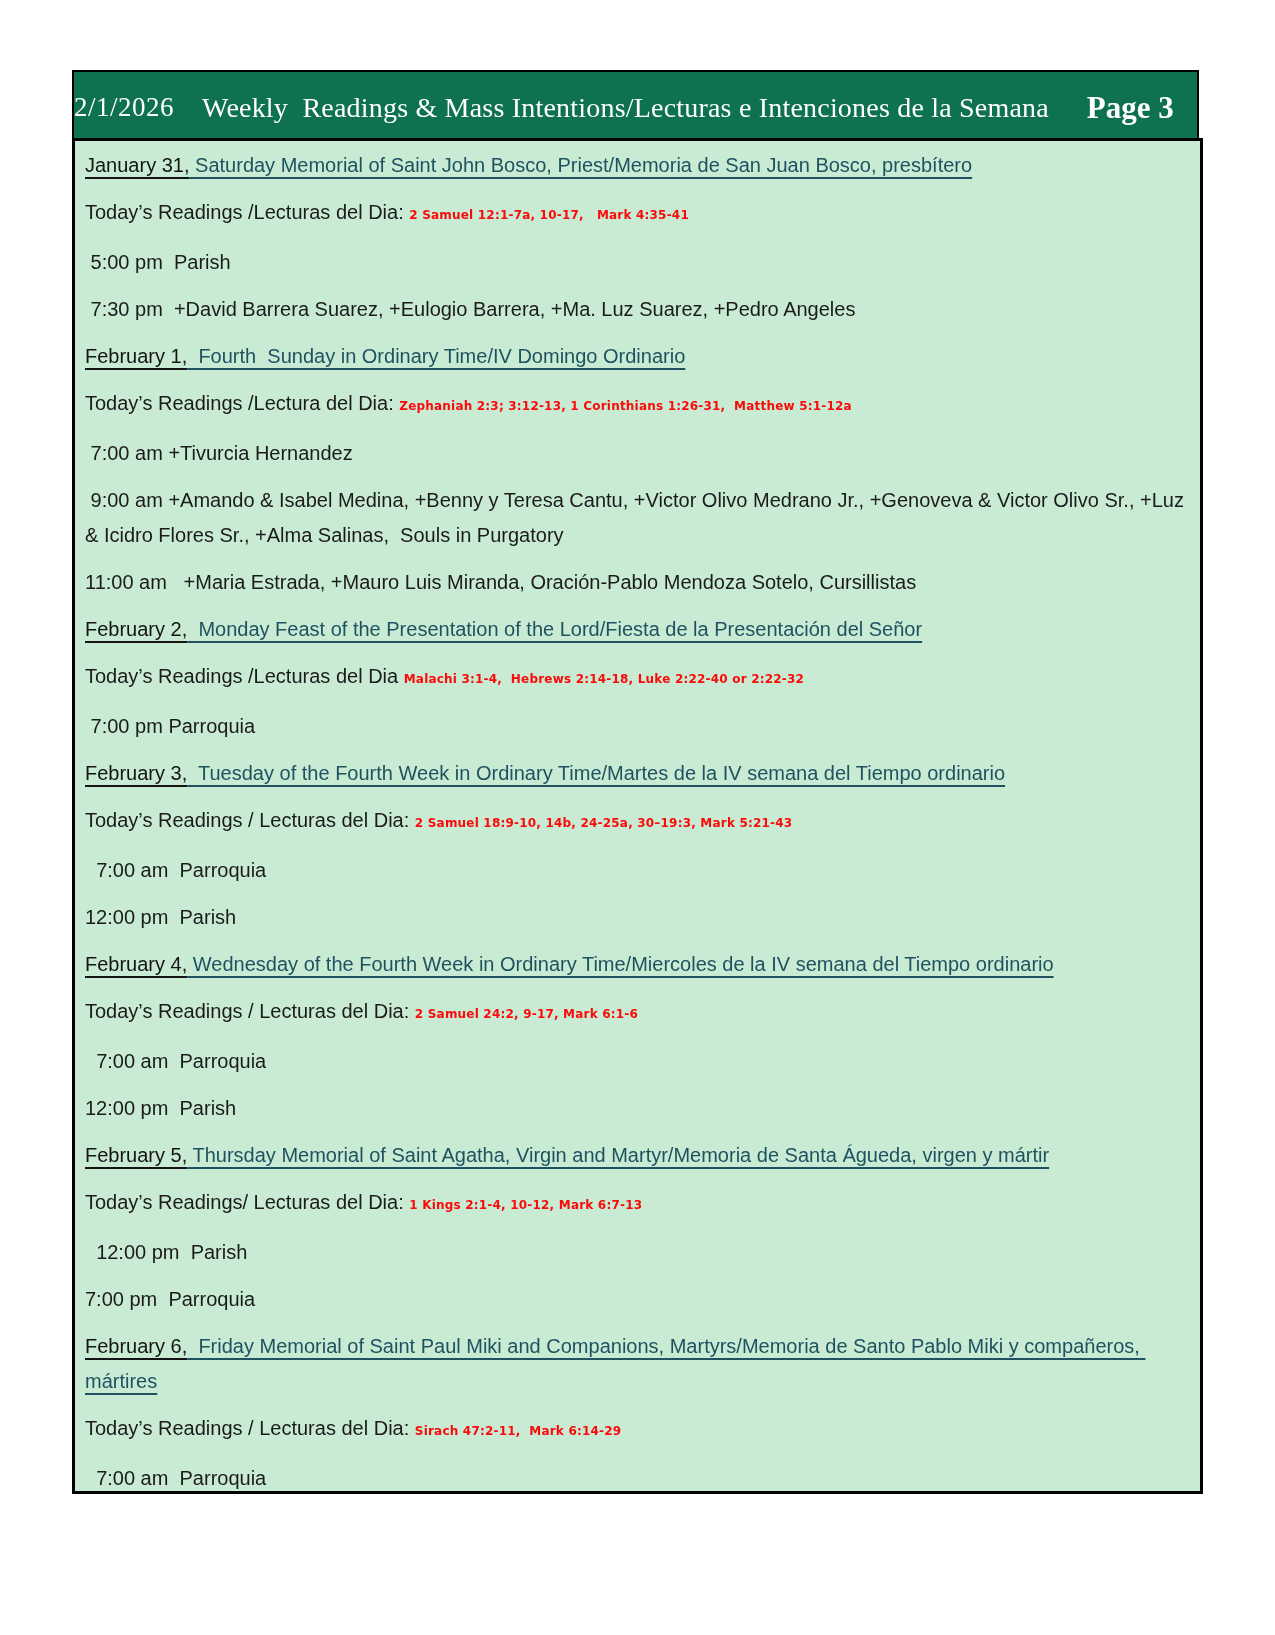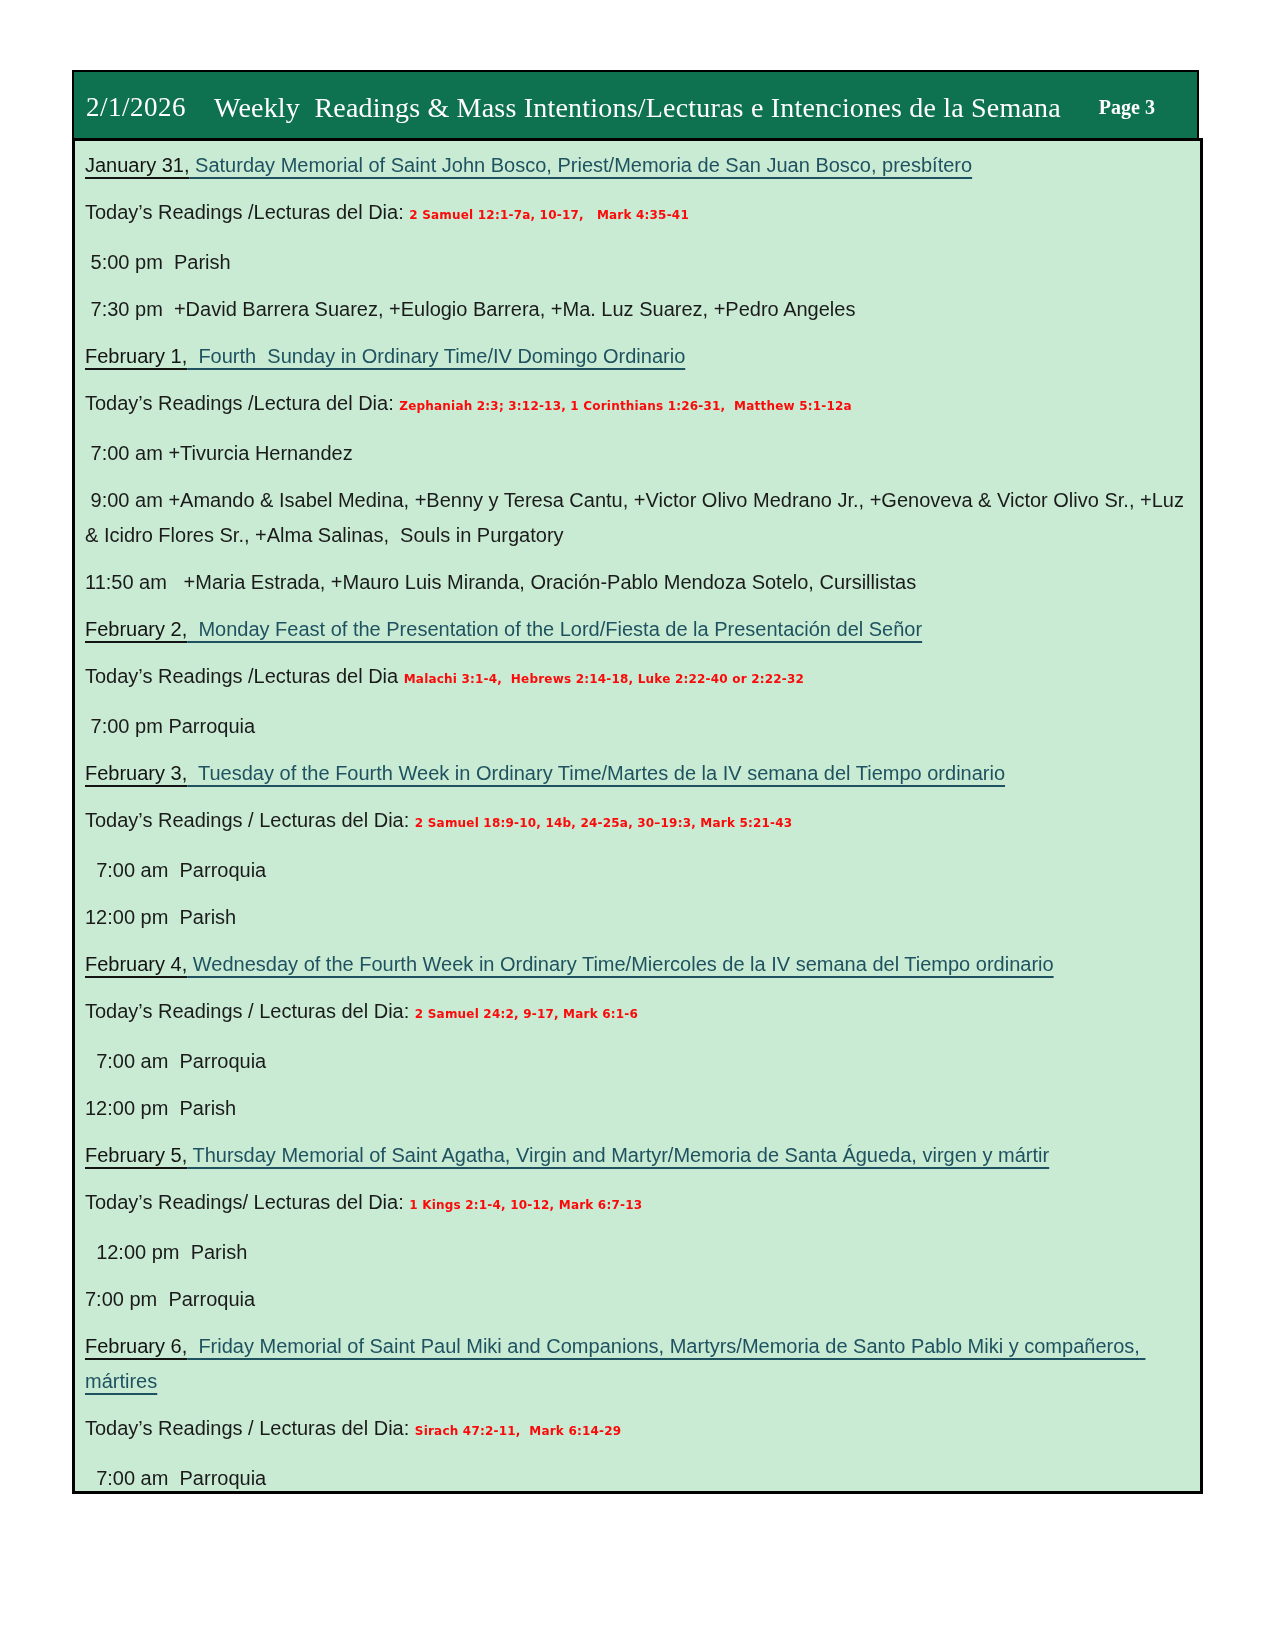--- a/index.html
+++ b/index.html
@@ -26,35 +26,34 @@
     top: 70px;
     width: 1127px;
     height: 75px;
     box-sizing: border-box;
     background: var(--header-bg);
     border: 2px solid #000000;
     color: var(--header-fg);
     font-family: "Liberation Serif", serif;
     display: flex;
     align-items: center;
-    padding-left: 12px;
     white-space: pre;
   }
   .header-date {
     font-size: 27px;
     letter-spacing: 0.5px;
   }
   .header-title {
     font-size: 28px;
     margin-left: 28px;
     letter-spacing: 0.2px;
     text-align: center;
   }
   .header-page {
-    font-size: 20px;
+    font-size: 31px;
     margin-left: 38px;
     font-weight: 600;
   }
   .content-box {
     position: absolute;
     left: 72px;
     top: 138px;
     width: 1131px;
     height: 1356px;
     box-sizing: border-box;
@@ -110,21 +109,21 @@
     <p class="readings-line"><span class="readings-label">Today’s Readings /Lecturas del Dia: </span><span class="readings-refs">2 Samuel 12:1-7a, 10-17,   Mark 4:35-41</span></p>
     <p class="mass-line"> 5:00 pm  Parish</p>
           <p class="mass-line"> 7:30 pm  +David Barrera Suarez, +Eulogio Barrera, +Ma. Luz Suarez, +Pedro Angeles</p>
   </div>
 
   <div class="section">
     <p class="day-heading"><span class="date-part">February 1,</span><span class="title-part">  Fourth  Sunday in Ordinary Time/IV Domingo Ordinario</span></p>
     <p class="readings-line"><span class="readings-label">Today’s Readings /Lectura del Dia: </span><span class="readings-refs">Zephaniah 2:3; 3:12-13, 1 Corinthians 1:26-31,  Matthew 5:1-12a</span></p>
     <p class="mass-line"> 7:00 am +Tivurcia Hernandez</p>
           <p class="mass-line"> 9:00 am +Amando &amp; Isabel Medina, +Benny y Teresa Cantu, +Victor Olivo Medrano Jr., +Genoveva &amp; Victor Olivo Sr., +Luz &amp; Icidro Flores Sr., +Alma Salinas,  Souls in Purgatory</p>
-          <p class="mass-line">11:50 am   +Maria Estrada, +Mauro Luis Miranda, Oración-Pablo Mendoza Sotelo, Cursillistas</p>
+          <p class="mass-line">11:00 am   +Maria Estrada, +Mauro Luis Miranda, Oración-Pablo Mendoza Sotelo, Cursillistas</p>
   </div>
 
   <div class="section">
     <p class="day-heading"><span class="date-part">February 2,</span><span class="title-part">  Monday Feast of the Presentation of the Lord/Fiesta de la Presentación del Señor</span></p>
     <p class="readings-line"><span class="readings-label">Today’s Readings /Lecturas del Dia </span><span class="readings-refs">Malachi 3:1-4,  Hebrews 2:14-18, Luke 2:22-40 or 2:22-32</span></p>
     <p class="mass-line"> 7:00 pm Parroquia</p>
   </div>
 
   <div class="section">
     <p class="day-heading"><span class="date-part">February 3,</span><span class="title-part">  Tuesday of the Fourth Week in Ordinary Time/Martes de la IV semana del Tiempo ordinario</span></p>

